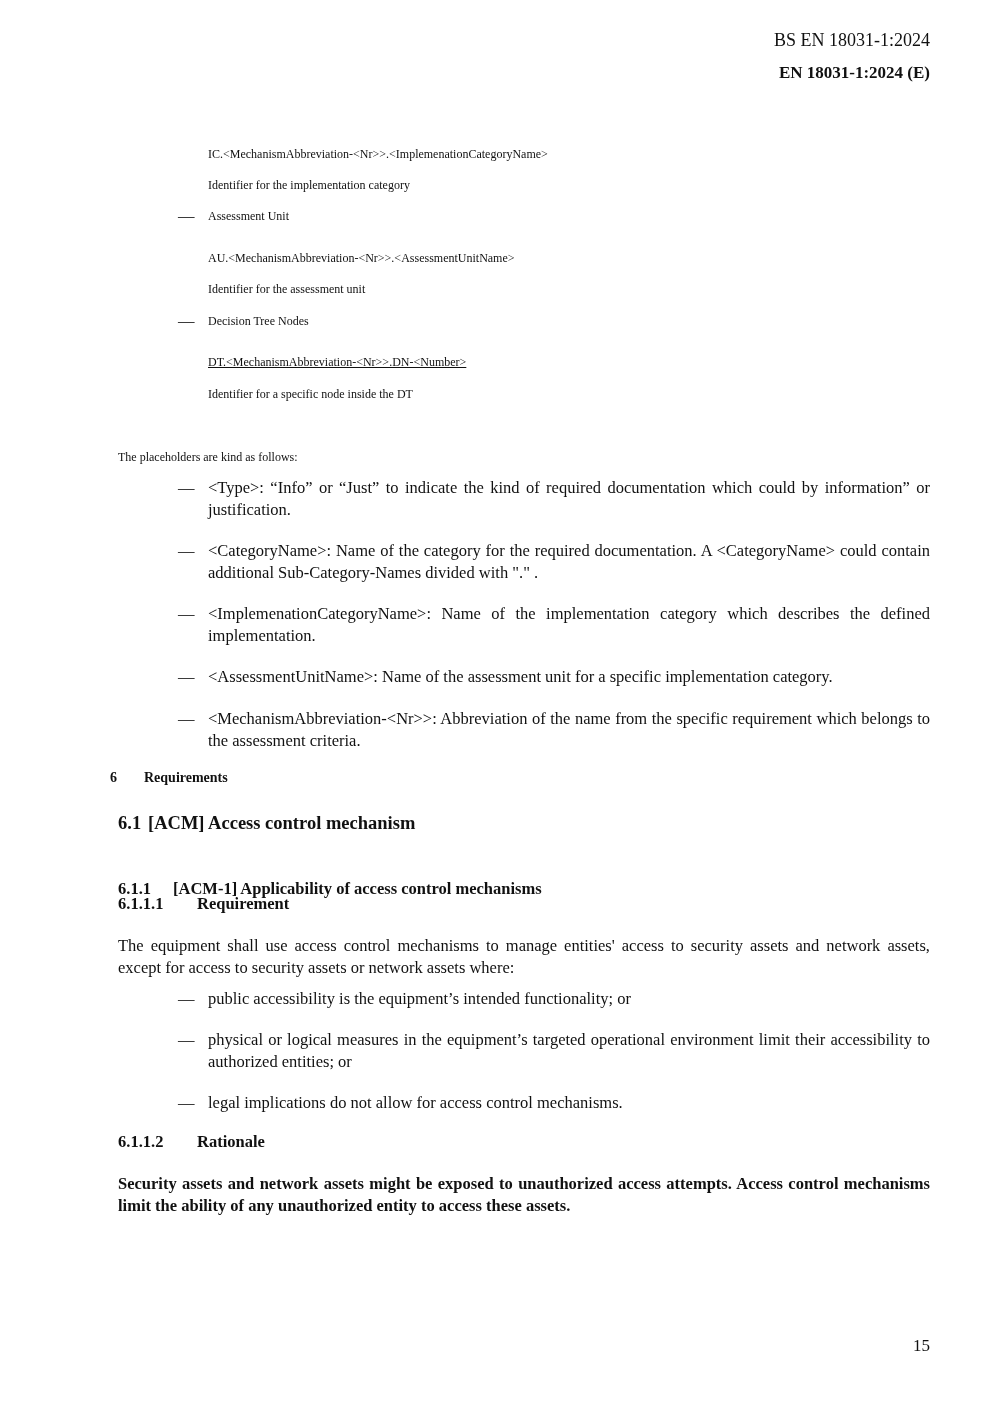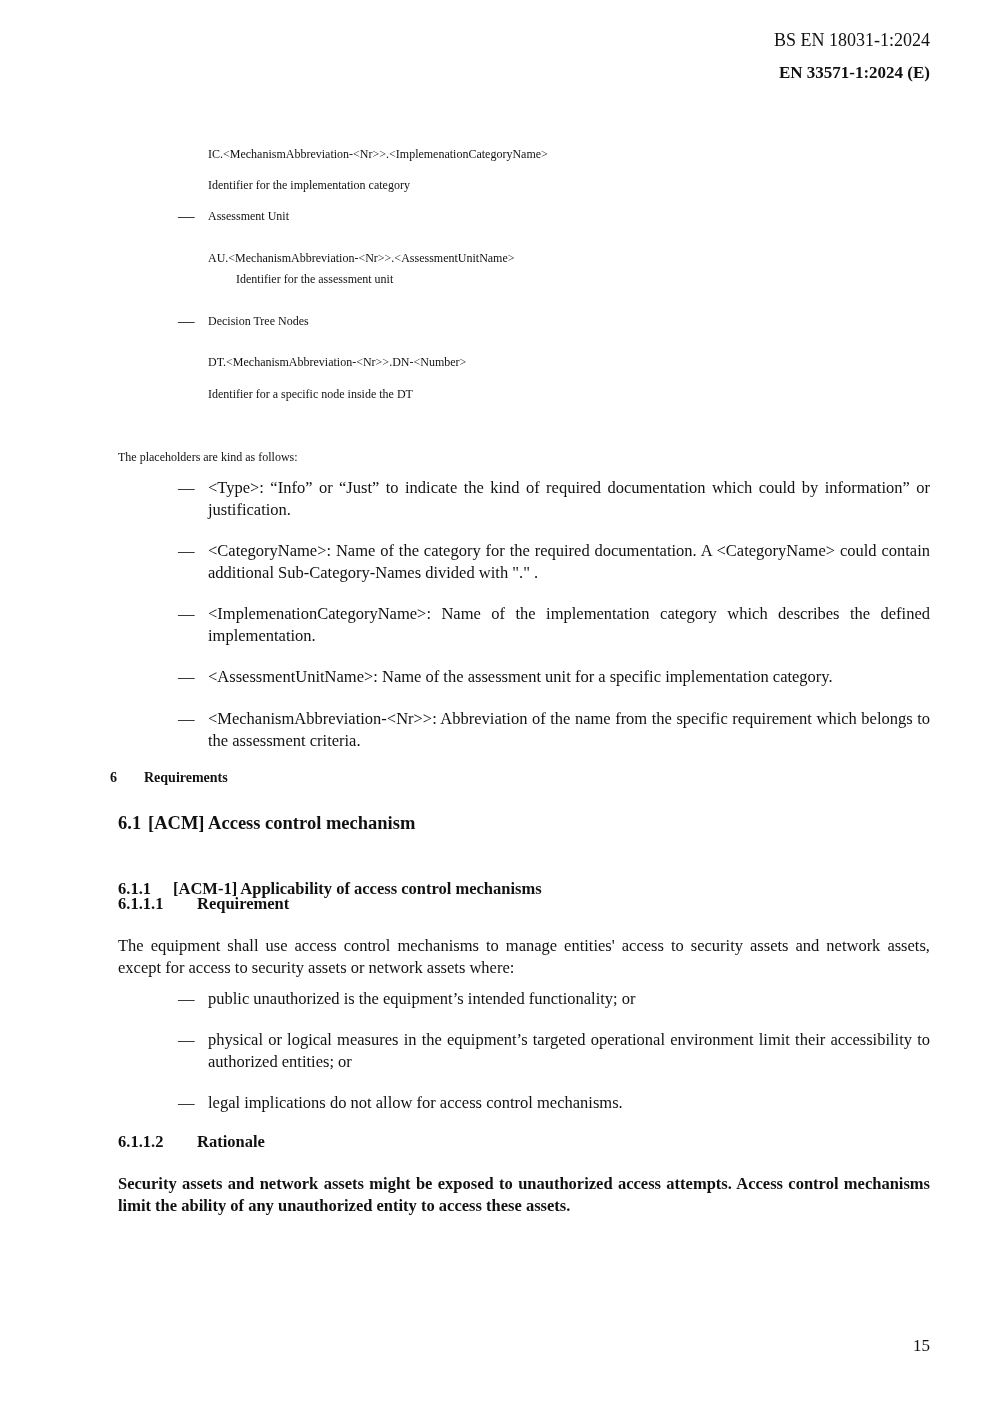--- a/index.html
+++ b/index.html
@@ -18,33 +18,33 @@
   .h1 { left: 110px; font-size: 14px; font-weight: bold; white-space: nowrap; }
   .h2 { left: 118px; font-size: 18.5px; font-weight: bold; white-space: nowrap; }
   .h3 { left: 118px; font-size: 16.5px; font-weight: bold; white-space: nowrap; }
   .num { display: inline-block; }
   .pageno { right: 62px; top: 1336px; font-size: 17px; font-weight: normal; }
 </style>
 </head>
 <body>
 
 <div class="abs hdr1">BS EN 18031-1:2024</div>
-<div class="abs hdr2">EN 33571-1:2024 (E)</div>
+<div class="abs hdr2">EN 18031-1:2024 (E)</div>
 
 <div class="abs t" style="left:208px; top:143px;">IC.&lt;MechanismAbbreviation-&lt;Nr&gt;&gt;.&lt;ImplemenationCategoryName&gt;</div>
 <div class="abs t" style="left:208px; top:174px;">Identifier for the implementation category</div>
 
 <div class="dash" style="top:205px;">—</div>
 <div class="abs t" style="left:208px; top:205px;">Assessment Unit</div>
 <div class="abs t" style="left:208px; top:247px;">AU.&lt;MechanismAbbreviation-&lt;Nr&gt;&gt;.&lt;AssessmentUnitName&gt;</div>
-<div class="abs t" style="left:208px; top:268px;margin-left:28px;">Identifier for the assessment unit</div>
+<div class="abs t" style="left:208px; top:278px;">Identifier for the assessment unit</div>
 
 <div class="dash" style="top:310px;">—</div>
 <div class="abs t" style="left:208px; top:310px;">Decision Tree Nodes</div>
-<div class="abs t" style="left:208px; top:351px;">DT.&lt;MechanismAbbreviation-&lt;Nr&gt;&gt;.DN-&lt;Number&gt;</div>
+<div class="abs t" style="left:208px; top:351px;text-decoration:underline;">DT.&lt;MechanismAbbreviation-&lt;Nr&gt;&gt;.DN-&lt;Number&gt;</div>
 <div class="abs t" style="left:208px; top:383px;">Identifier for a specific node inside the DT</div>
 
 <div class="abs t" style="left:118px; top:446px;">The placeholders are kind as follows:</div>
 
 <div class="dash" style="top:477px;">—</div>
 <div class="abs item" style="top:477px;">&lt;Type&gt;: “Info” or “Just” to indicate the kind of required documentation which could by information” or justification.</div>
 
 <div class="dash" style="top:540px;">—</div>
 <div class="abs item" style="top:540px;">&lt;CategoryName&gt;: Name of the category for the required documentation. A &lt;CategoryName&gt; could contain additional Sub-Category-Names divided with "." .</div>
 
@@ -69,21 +69,21 @@
   <span class="num" style="width:55px;margin-top:24px;">6.1.1</span><span>[ACM-1] Applicability of access control mechanisms</span>
 </div>
 
 <div class="abs h3" style="top:894px;">
   <span class="num" style="width:79px;">6.1.1.1</span><span>Requirement</span>
 </div>
 
 <div class="abs para" style="top:935px;">The equipment shall use access control mechanisms to manage entities' access to security assets and network assets, except for access to security assets or network assets where:</div>
 
 <div class="dash" style="top:988px;">—</div>
-<div class="abs item" style="top:988px;">public unauthorized is the equipment’s intended functionality; or</div>
+<div class="abs item" style="top:988px;">public accessibility is the equipment’s intended functionality; or</div>
 
 <div class="dash" style="top:1029px;">—</div>
 <div class="abs item" style="top:1029px;">physical or logical measures in the equipment’s targeted operational environment limit their accessibility to authorized entities; or</div>
 
 <div class="dash" style="top:1092px;">—</div>
 <div class="abs item" style="top:1092px;">legal implications do not allow for access control mechanisms.</div>
 
 <div class="abs h3" style="top:1132px;">
   <span class="num" style="width:79px;">6.1.1.2</span><span>Rationale</span>
 </div>

